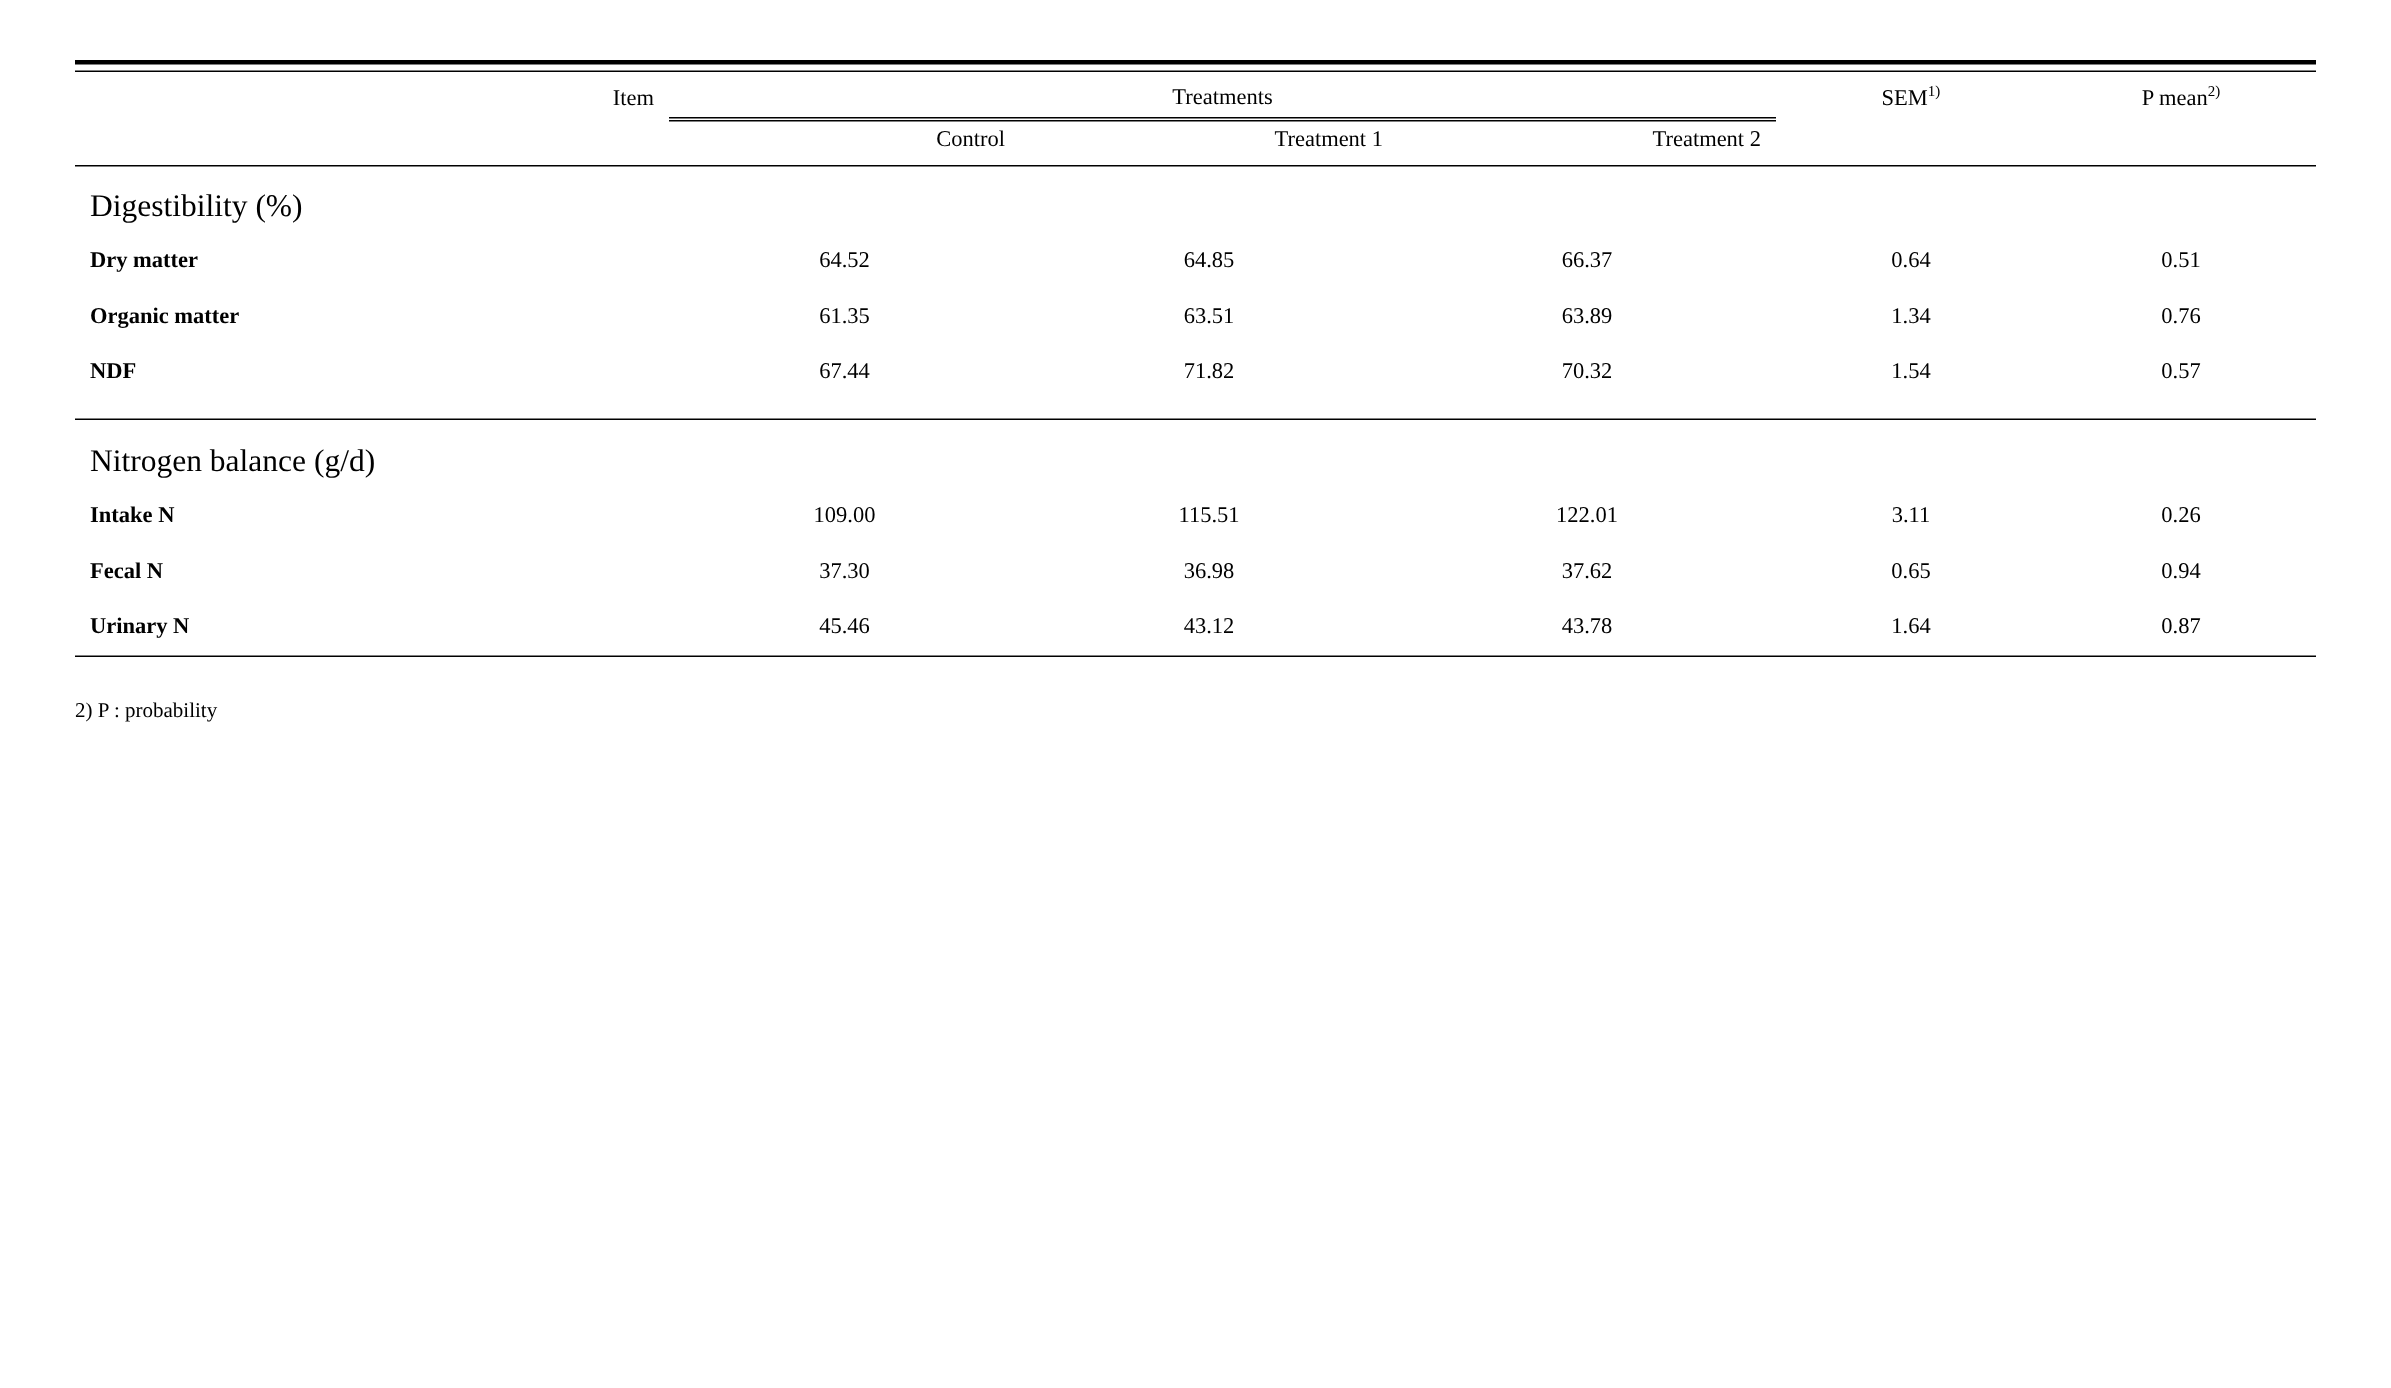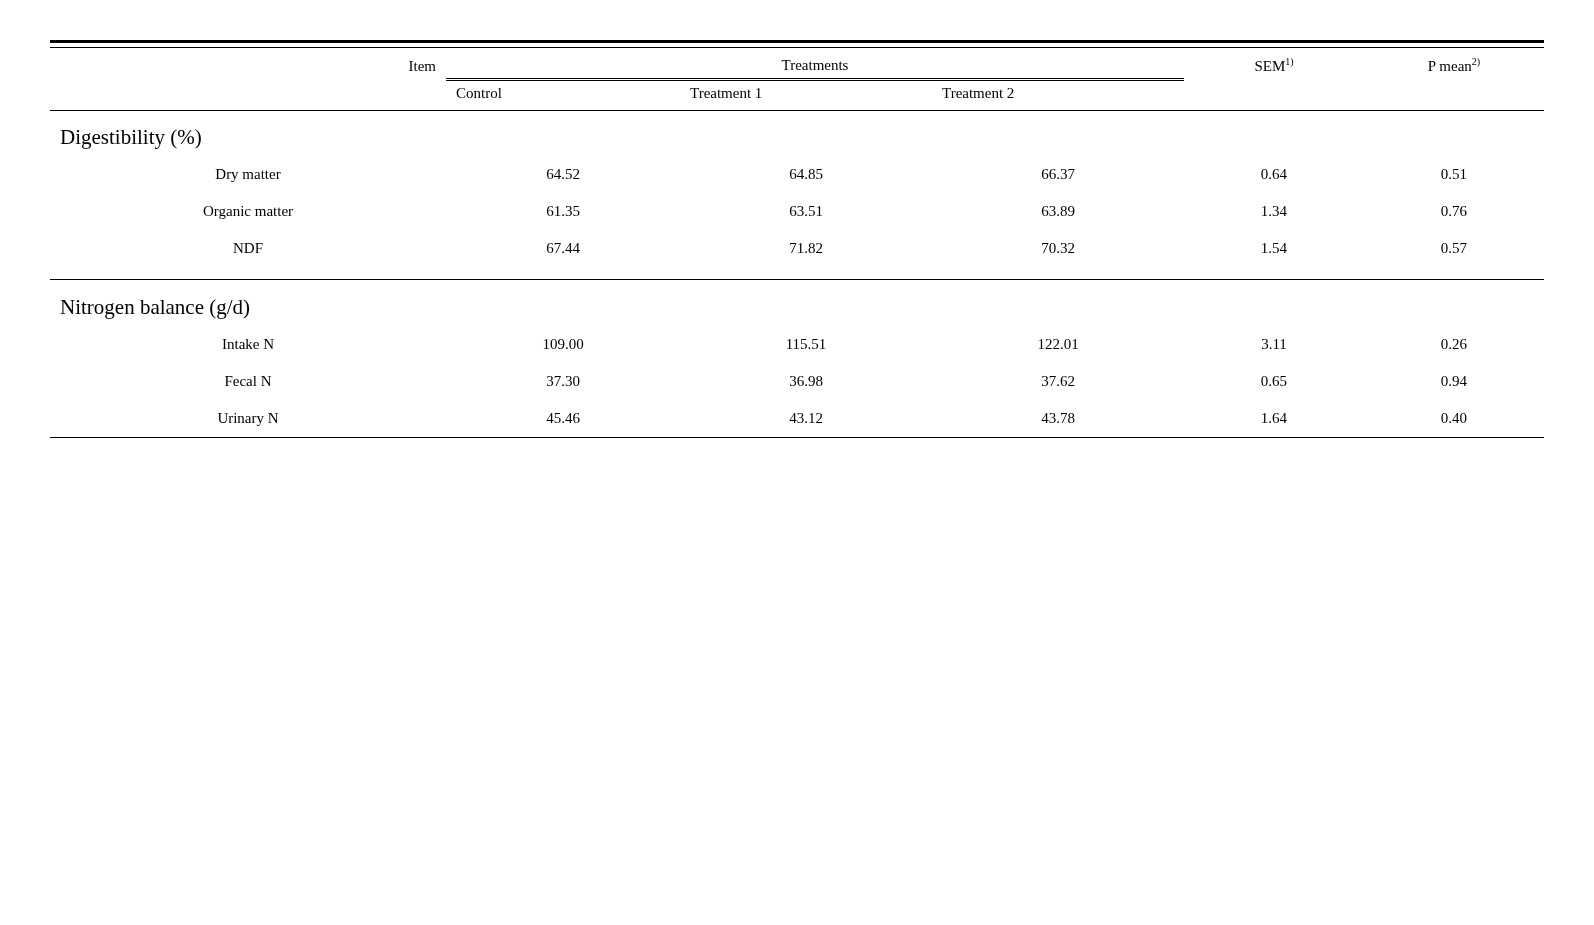--- a/index.html
+++ b/index.html
@@ -42,21 +42,21 @@
       text-align: center;
     }
 
     .treatments-span {
       text-align: center;
     }
 
     .sub-header-row th {
       padding: 4px 10px 8px 10px;
       font-weight: normal;
-      text-align: left;
+      text-align: right;
       vertical-align: bottom;
       font-size: 15px;
       border-bottom: 1px solid #000;
     }
 
     .sub-header-row th.item-col {
       text-align: left;
     }
 
     
@@ -78,22 +78,23 @@
     }
 
     .data-row td {
       padding: 10px 10px;
       text-align: center;
       font-size: 15px;
       vertical-align: middle;
     }
 
     .data-row td.item-col {
-      text-align: center;
+      text-align: left;
       padding-left: 10px;
+      font-weight: bold;
     }
 
     .spacer-row td {
       padding: 6px 0;
     }
 
     .bottom-border-row td {
       border-top: 1px solid #000;
       padding: 0;
       height: 1px;
@@ -212,23 +213,24 @@
         <td>37.62</td>
         <td>0.65</td>
         <td>0.94</td>
       </tr>
         <tr class="data-row">
         <td class="item-col">Urinary N</td>
         <td>45.46</td>
         <td>43.12</td>
         <td>43.78</td>
         <td>1.64</td>
-        <td>0.40</td>
+        <td>0.87</td>
       </tr>
         <tr class="bottom-border-row">
           <td colspan="6" style="border-top: 1px solid #000; height:4px; padding:0;"></td>
         </tr>
       </tbody>
   </table>
 
   <div class="footnote-section">
+    <div class="footnote-line">2) P : probability</div>
   </div>
 </div>
 
 </body></html>

